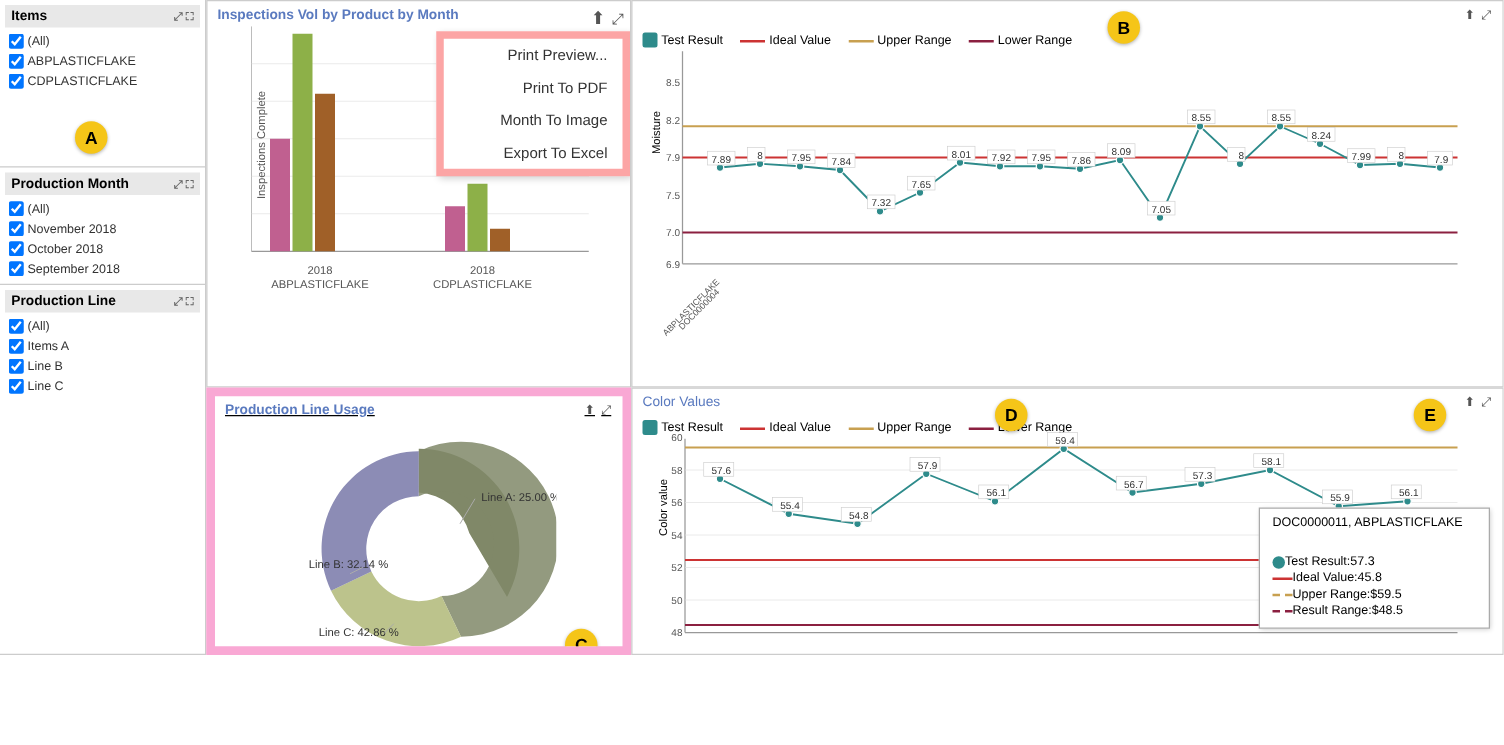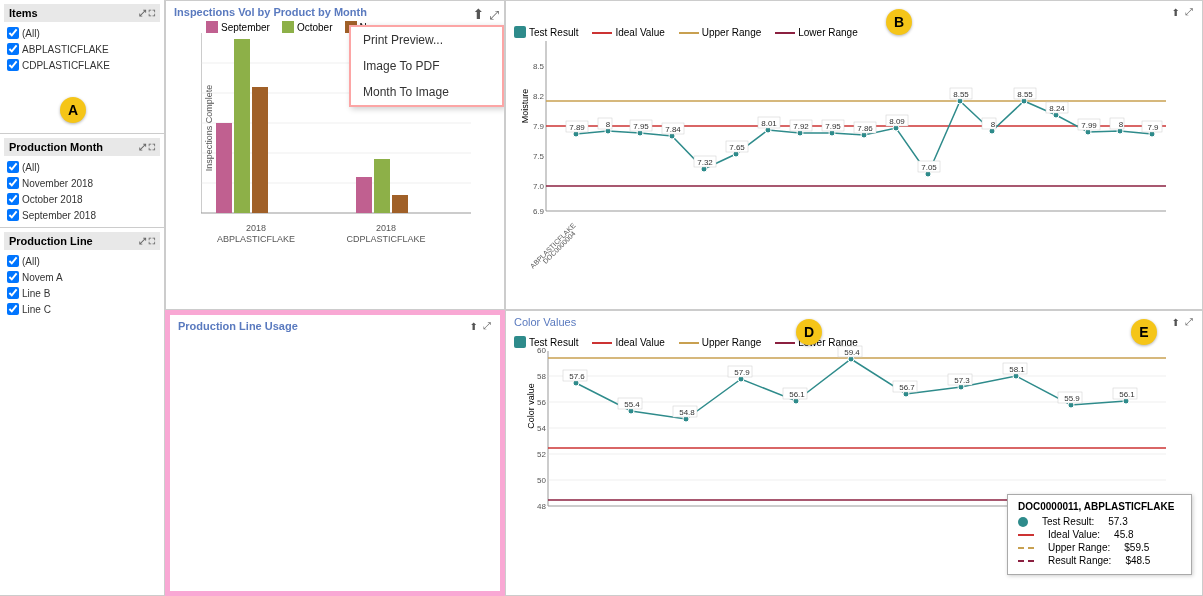--- a/index.html
+++ b/index.html
@@ -1,47 +1,47 @@
 <!DOCTYPE html>
 <html><head>
   <meta charset="utf-8">
   <style>
     * { box-sizing: border-box; margin: 0; padding: 0; }
     body { font-family: Arial, sans-serif; font-size: 11px; background: #fff; width: 1203px; height: 596px; overflow: hidden; }
 
-    .main-container { display: flex; width: 1203px; height: 596px; }
+    .main-container { display: flex; width: 1203px; height: 524px; }
 
     
     .sidebar { width: 165px; min-width: 165px; background: #fff; border-right: 1px solid #ccc; display: flex; flex-direction: column; }
     .sidebar-section { border-bottom: 1px solid #ccc; padding: 4px; }
     .sidebar-section-header { display: flex; justify-content: space-between; align-items: center; background: #e8e8e8; padding: 3px 5px; font-weight: bold; font-size: 11px; margin-bottom: 3px; }
     .sidebar-section-header .expand-icons { font-size: 9px; color: #666; }
     .sidebar-item { display: flex; align-items: center; gap: 3px; padding: 2px 3px; font-size: 11px; }
     .sidebar-item input[type=checkbox] { width: 12px; height: 12px; }
     .sidebar-label { font-size: 10px; color: #333; }
 
     
     .content-area { flex: 1; display: grid; grid-template-columns: 340px 1fr; grid-template-rows: 310px 1fr; }
 
     
     .chart-panel { border: 1px solid #ccc; position: relative; overflow: hidden; }
     .chart-title { font-size: 11px; font-weight: bold; color: #5a7abf; padding: 5px 8px 3px; }
     .chart-toolbar-btn { font-size: 10px; cursor: pointer; color: #555; background: none; border: none; padding: 1px; }
 
     
-    .dropdown-menu { position: absolute; top: 20px; right: 0; background: #fff; border: 2px solid #fca5a5; box-shadow: 2px 2px 6px rgba(0,0,0,0.2); z-index: 100; width: 155px; }
+    .dropdown-menu { position: absolute; top: 20px; right: 0; background: #fff; border: 6px solid #fca5a5; box-shadow: 2px 2px 6px rgba(0,0,0,0.2); z-index: 100; width: 155px; text-align: right; }
     .dropdown-item { padding: 6px 12px; font-size: 12px; cursor: pointer; color: #333; }
     .bar-chart-legend { display: flex; gap: 12px; padding: 0 10px 0 40px; font-size: 10px; align-items: center; }
     .legend-item { display: flex; align-items: center; gap: 3px; }
     .legend-color { width: 12px; height: 12px; }
 
     
     .tooltip-box { position: absolute; background: #fff; border: 1px solid #aaa; padding: 6px 10px; font-size: 10px; box-shadow: 1px 1px 4px rgba(0,0,0,0.2); z-index: 50; right: 20px; bottom: 60px; }
-    .tooltip-title { font-weight: bold; font-size: 10px; margin-bottom: 4px; }
-    .tooltip-row { display: flex; align-items: center; gap: 14px; margin: 2px 0; }
+    .tooltip-title { font-weight: normal; font-size: 10px; margin-bottom: 20px; }
+    .tooltip-row { display: flex; align-items: center; gap: 0; margin: 2px 0; }
     .tooltip-dot { width: 10px; height: 10px; border-radius: 50%; }
     .tooltip-line-solid { width: 16px; height: 2px; }
 
     
     .annot { position: absolute; background: #f5c518; border-radius: 50%; width: 26px; height: 26px; display: flex; align-items: center; justify-content: center; font-weight: bold; font-size: 14px; z-index: 200; box-shadow: 0 1px 3px rgba(0,0,0,0.3); }
 
     
     .y-axis-label { position: absolute; left: 2px; top: 50%; transform: translateY(-50%) rotate(-90deg); font-size: 10px; color: #555; white-space: nowrap; transform-origin: center center; }
 
     .legend-strip { display: flex; gap: 14px; padding: 3px 8px; font-size: 10px; flex-wrap: wrap; align-items: flex-end; }
@@ -101,21 +101,21 @@
       <div class="sidebar-section-header">
         <span>Production Line</span>
         <span class="expand-icons">⤢ ⛶</span>
       </div>
       <div class="sidebar-item">
         <input type="checkbox" checked="" style="">
         <span class="sidebar-label">(All)</span>
       </div>
       <div class="sidebar-item">
         <input type="checkbox" checked="" style="">
-        <span class="sidebar-label">Novem A</span>
+        <span class="sidebar-label">Items A</span>
       </div>
       <div class="sidebar-item">
         <input type="checkbox" checked="" style="">
         <span class="sidebar-label">Line B</span>
       </div>
       <div class="sidebar-item">
         <input type="checkbox" checked="" style="">
         <span class="sidebar-label">Line C</span>
       </div>
     </div>
@@ -126,38 +126,25 @@
     <div class="chart-panel" style="position:relative; border:1px solid #ccc;">
       <div class="chart-title">Inspections Vol by Product by Month</div>
 
       <div style="position:absolute; top:4px; right:4px; z-index:100;">
         <button class="chart-toolbar-btn" style="font-size:14px;">⬆</button>
         <button class="chart-toolbar-btn" style="font-size:12px;">⤢</button>
       </div>
 
       <div class="dropdown-menu" style="position:absolute; top:24px; right:0px; width:155px;">
         <div class="dropdown-item">Print Preview...</div>
-        <div class="dropdown-item">Image To PDF</div>
+        <div class="dropdown-item">Print To PDF</div>
         <div class="dropdown-item">Month To Image</div>
-      </div>
-
-      <div class="bar-chart-legend">
-        <div class="legend-item">
-          <div class="legend-color" style="background:#c06090;"></div>
-          <span>September</span>
-        </div>
-        <div class="legend-item">
-          <div class="legend-color" style="background:#8db048;"></div>
-          <span>October</span>
-        </div>
-        <div class="legend-item">
-          <div class="legend-color" style="background:#a06028;"></div>
-          <span>Novem...</span>
-        </div>
-      </div>
+        <div class="dropdown-item">Export To Excel</div>
+      </div>
+
 
       <div style="position:relative; height:230px; padding-left:35px; padding-bottom:40px;">
         <div class="y-axis-label" style="left:0px; top:90px; transform:rotate(-90deg); position:absolute; font-size:9px;">Inspections Complete</div>
         <svg width="280" height="220">
 
           <line x1="0" y1="0" x2="0" y2="180" stroke="#999" stroke-width="1"></line>
           <line x1="0" y1="180" x2="270" y2="180" stroke="#999" stroke-width="1"></line>
 
           <text x="-3" y="183" font-size="9" text-anchor="end" fill="#555">0</text>
           <text x="-3" y="153" font-size="9" text-anchor="end" fill="#555">5</text>
@@ -317,29 +304,52 @@
           <text x="595" y="86" font-size="8" text-anchor="middle" fill="#333">8</text>
           <rect x="616" y="80" width="20" height="11" fill="white" stroke="#ccc" stroke-width="0.5"></rect>
           <text x="627" y="89" font-size="8" text-anchor="middle" fill="#333">7.9</text>
 
           <text transform="translate(50,185) rotate(-45)" font-size="7" fill="#555" text-anchor="end">ABPLASTICFLAKE</text>
           <text transform="translate(50,193) rotate(-45)" font-size="7" fill="#555" text-anchor="end">DOC0000004</text>
         </svg>
       </div>
     </div>
 
-    <div class="chart-panel" style="position:relative; border:5px solid #f9a8d4;">
+    <div class="chart-panel" style="position:relative; border:7px solid #f9a8d4;text-decoration:underline;">
       <div style="display:flex; align-items:center; justify-content:space-between; padding:4px 8px;">
         <span style="font-size:11px; font-weight:bold; color:#5a7abf;">Production Line Usage</span>
         <div style="display:flex; gap:3px;">
           <button class="chart-toolbar-btn">⬆</button>
           <button class="chart-toolbar-btn">⤢</button>
         </div>
       </div>
 
+      <div style="position:relative; display:flex; align-items:center; justify-content:center; height:200px;">
+        <svg width="220" height="200" viewBox="0 0 220 200">
+
+          <path d="M 110 20 A 80 80 0 0 1 180.6 138.5 L 150.5 87.5 A 45 45 0 0 0 110 55 Z" fill="#808868"></path>
+
+          <path d="M110,22 A78,78 0 1,1 143.8,170.3 L128.2,137.8 A42,42 0 1,0 110,58 Z" fill="#808868" opacity="0.85"></path>
+
+          <path d="M143.8,170.3 A78,78 0 0,1 39.8,133.5 L72.1,118.1 A42,42 0 0,0 128.2,137.8 Z" fill="#b0b878" opacity="0.85"></path>
+
+          <path d="M39.8,133.5 A78,78 0 0,1 110,22 L110,58 A42,42 0 0,0 72.1,118.1 Z" fill="#7878a8" opacity="0.85"></path>
+
+          <text x="160" y="62" font-size="9" fill="#333" text-anchor="start">Line A: 25.00 %</text>
+          <line x1="155" y1="60" x2="143" y2="80" stroke="#aaa" stroke-width="0.8"></line>
+
+          <text x="22" y="115" font-size="9" fill="#333" text-anchor="start">Line B: 32.14 %</text>
+          <line x1="65" y1="115" x2="55" y2="120" stroke="#aaa" stroke-width="0.8"></line>
+
+          <text x="30" y="170" font-size="9" fill="#333" text-anchor="start">Line C: 42.86 %</text>
+          <line x1="82" y1="168" x2="90" y2="160" stroke="#aaa" stroke-width="0.8"></line>
+        </svg>
+
+        <div class="annot" style="bottom:10px; right:20px;">C</div>
+      </div>
     </div>
 
     <div class="chart-panel" style="position:relative; border:1px solid #ccc; overflow:hidden;">
       <div style="display:flex; align-items:center; justify-content:space-between; padding:4px 8px;">
         <span style="font-size:11px; font-weight:normal; color:#5a7abf;">Color Values</span>
         <div style="display:flex; gap:3px;">
           <button class="chart-toolbar-btn">⬆</button>
           <button class="chart-toolbar-btn">⤢</button>
         </div>
       </div>

